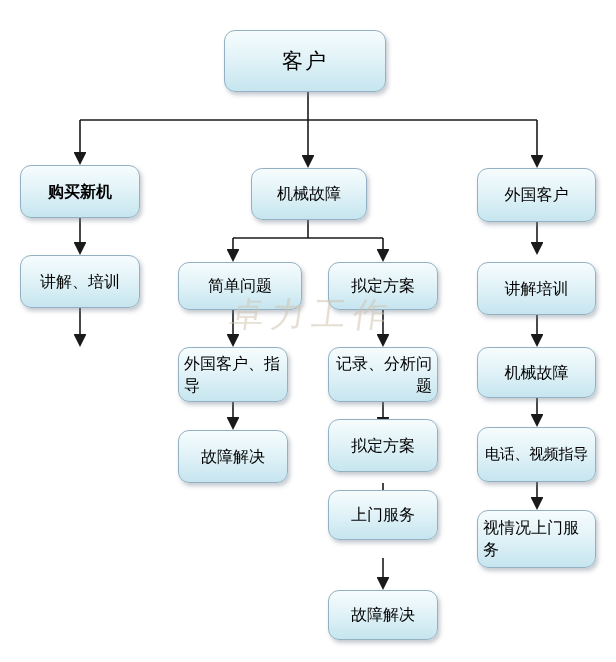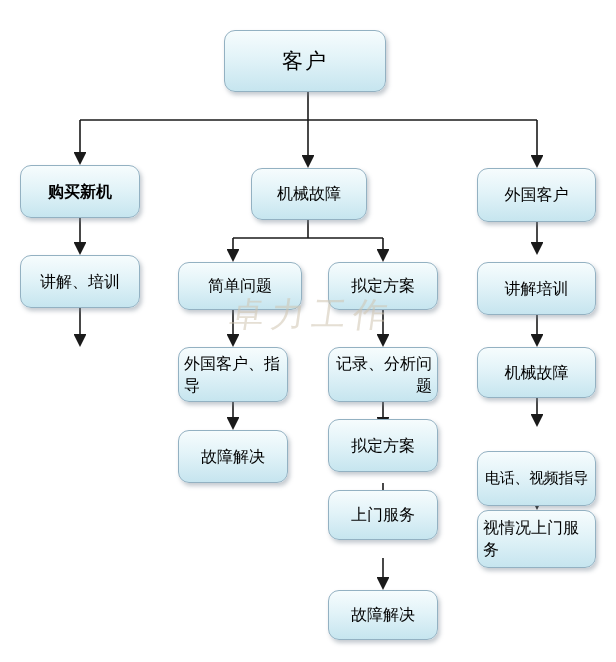--- a/index.html
+++ b/index.html
@@ -12,21 +12,21 @@
     position:absolute;z-index:2;box-sizing:border-box;
     display:flex;align-items:center;justify-content:center;
     border:1px solid #93b1c2;border-radius:11px;
     background:linear-gradient(to bottom,#f6fcfd 0%,#e2f3f8 45%,#c6e5ef 100%);
     box-shadow:2px 3px 4px rgba(125,138,150,0.45);
     color:#000;font-size:16px;text-align:center;
     padding:3px 5px;line-height:1.35;
   }
   .node.title{font-size:21px;letter-spacing:2px;}
   .node.wrap{text-align:left;justify-content:flex-start;}
-  .node.tight{font-size:15px;padding:3px 2px;letter-spacing:-0.3px;margin-top:24px;}
+  .node.tight{font-size:15px;padding:3px 2px;letter-spacing:-0.3px;}
   .watermark{
     position:absolute;z-index:3;pointer-events:none;
     color:rgba(208,196,176,0.55);font-size:34px;letter-spacing:7px;
     transform:skewX(-8deg);white-space:nowrap;
   }
 </style>
 </head>
 <body>
 
 <div class="canvas">

